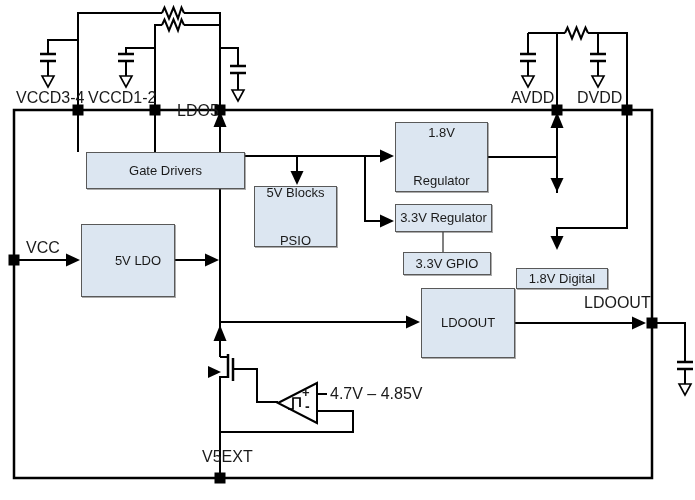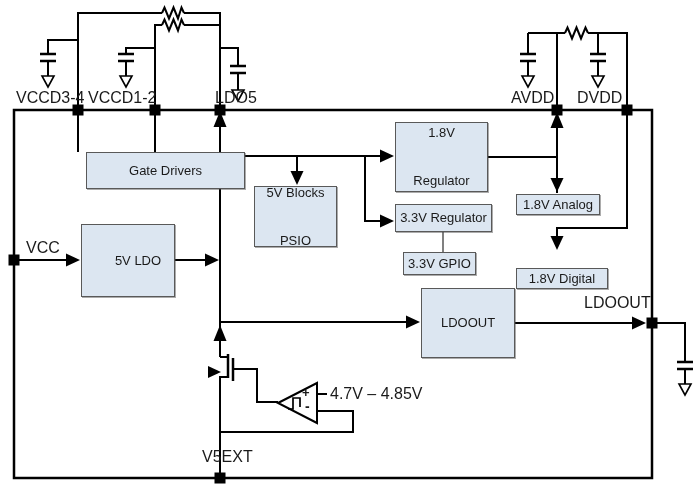--- a/index.html
+++ b/index.html
@@ -12,27 +12,27 @@
     position:absolute;display:flex;flex-direction:column;align-items:center;justify-content:center;
     background:#dce6f1;border:1px solid #595959;box-shadow:1px 1px 0 rgba(70,70,70,.45);
     font-size:13px;line-height:16px;text-align:left;box-sizing:border-box;gap:32px;
   }
   .lbl{position:absolute;font-size:16px;line-height:13px;white-space:nowrap;}
   #blk-gate-drivers{left:46px;top:152px;width:159px;height:37px;margin-left:40px;}
   #blk-5v-ldo{left:81px;top:224px;width:94px;height:73px;padding-left:20px;}
   #blk-psio{left:254px;top:186px;width:83px;height:61px;}
   #blk-reg18{left:395px;top:122px;width:93px;height:70px;}
   #blk-reg33{left:395px;top:204px;width:97px;height:28px;}
-  #blk-gpio33{left:403px;top:252px;width:73px;height:23px;}
+  #blk-gpio33{left:403px;top:252px;width:88px;height:23px;}
   #blk-analog18{left:516px;top:194px;width:84px;height:21px;}
   #blk-digital18{left:516px;top:268px;width:92px;height:21px;}
   #blk-ldoout{left:421px;top:288px;width:94px;height:70px;}
   #lbl-vccd34{left:16px;top:91px;}
   #lbl-vccd12{left:88px;top:91px;}
-  #lbl-ldo5{left:177px;top:91px;margin-left:38px;}
+  #lbl-ldo5{left:177px;top:104px;}
   #lbl-avdd{left:511px;top:91px;}
   #lbl-dvdd{left:577px;top:91px;}
   #lbl-vcc{left:26px;top:241px;}
   #lbl-v5ext{left:166px;top:450px;margin-left:36px;}
   #lbl-ldoout-net{left:584px;top:296px;}
   #lbl-threshold{left:330px;top:387px;}
   #lbl-cmp-plus{left:302px;top:386px;font-size:13px;font-weight:bold;}
   #lbl-cmp-minus{left:305px;top:400px;font-size:14px;font-weight:bold;}
 </style>
 </head>
@@ -156,23 +156,20 @@
   <div class="blk" id="blk-reg18">
     <span>1.8V</span>
     <span>Regulator</span>
   </div>
   <div class="blk" id="blk-reg33">
     <span>3.3V Regulator</span>
   </div>
   <div class="blk" id="blk-gpio33">
     <span>3.3V GPIO</span>
   </div>
-  <div class="blk" id="blk-analog18">
-    <span>1.8V Analog</span>
-  </div>
   <div class="blk" id="blk-digital18">
     <span>1.8V Digital</span>
   </div>
   <div class="blk" id="blk-ldoout">
     <span>LDOOUT</span>
   </div>
 
   <span class="lbl" id="lbl-vccd34">VCCD3-4</span>
   <span class="lbl" id="lbl-vccd12">VCCD1-2</span>
   <span class="lbl" id="lbl-ldo5">LDO5</span>

